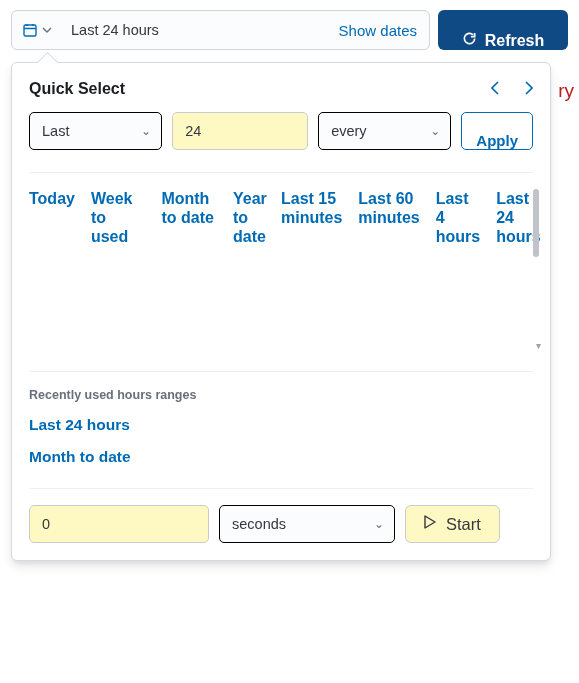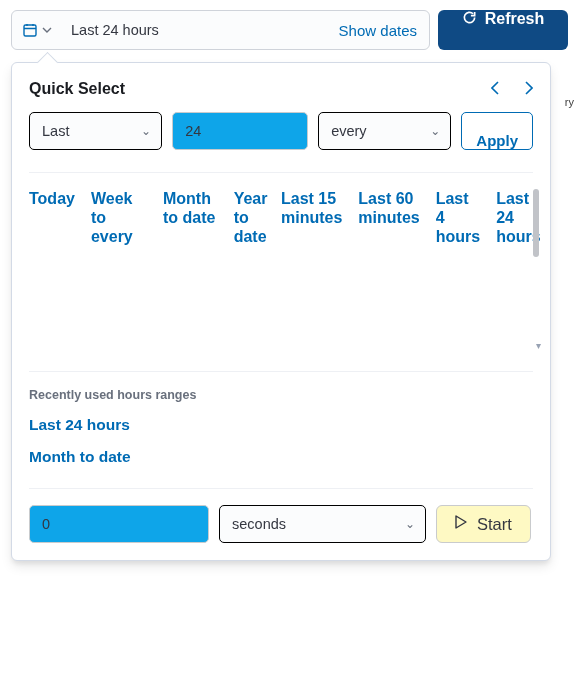--- a/index.html
+++ b/index.html
@@ -15,21 +15,21 @@
     }
     .calendar-btn {
       padding: 0 10px 0 10px; height:100%; display:flex; align-items:center; gap:4px; cursor:pointer;
       border-right:1px solid transparent; border-radius:6px;
     }
     .calendar-btn svg { display:block; }
     .date-text { padding-left: 8px; font-size:14.5px; color:#343741; flex:1; }
     .show-dates { font-size:15px; color:#006bb4; cursor:pointer; }
     .refresh-btn {
       width:130px; background:#0f4a84; color:#fff; border-radius:6px;
-      display:flex; align-items:flex-start; justify-content:center; gap:8px;
+      display:flex; align-items:flex-end; justify-content:center; gap:8px;
       font-size:16px; font-weight:700; cursor:pointer;
     }
 
     .popover {
       position:absolute; left:11px; top:62px; width:540px;
       background:#fff; border:1px solid #d3dae6; border-radius:6px;
       box-shadow:0 6px 12px -1px rgba(0,0,0,0.1), 0 4px 4px -1px rgba(0,0,0,0.06);
       padding:17px 17px 17px 17px;
     }
     .popover::before{
@@ -44,21 +44,21 @@
 
     .qs-row { display:flex; gap:10px; align-items:stretch; height:38px; }
     .select {
       position:relative; border:1px solid #000000; border-radius:5px; background:#fbfcfd;
       display:flex; align-items:center; padding:0 30px 0 12px; font-size:14.5px; color:#343741; cursor:pointer;
     }
     .select .chev { position:absolute; right:10px; color:#69707d; font-size:12px; }
     .select.tense { width:136px; }
     .select.units { width:136px; }
     .numinput {
-      width:136px; border:1px solid #c9cbcd; border-radius:5px; background:#0ea5e9;
+      width:136px; border:1px solid #c9cbcd; border-radius:5px; background:#fef9c3;
       padding:0 12px; font-size:14.5px; color:#343741;
     }
     .apply-btn {
       border:1px solid #006bb4; color:#006bb4; background:#fff; border-radius:5px;
       padding:0 14px; font-size:15px; font-weight:700; display:flex; align-items:flex-end; cursor:pointer;
     }
 
     hr.sep { border:0; border-top:1px solid #eef0f4; margin:22px 0 16px; }
 
     .section-label { font-size:12.5px; font-weight:700; color:#69707d; margin-bottom:14px; }
@@ -68,28 +68,28 @@
     .commonly-col { width:50%; display:flex; flex-direction:row; gap:16px; }
     .preset { color:#006bb4; font-size:16px; font-weight:700; cursor:pointer; line-height:1.2; }
     .scrollbar { position:absolute; right:-6px; top:0; width:6px; height:68px; background:#c1c3c8; border-radius:3px; }
     .scroll-arrow { position:absolute; right:-8px; bottom:-2px; color:#98a2b3; font-size:10px; }
 
     .recent-list { display:flex; flex-direction:column; gap:14px; margin-top:10px; }
     .recent-item { color:#006bb4; font-size:15.5px; font-weight:700; cursor:pointer; }
 
     .refresh-row { display:flex; gap:10px; align-items:stretch; height:38px; margin-top:10px; }
     .refresh-row .numinput { width:180px; }
-    .refresh-row .select.units2 { width:207px; }
+    .refresh-row .select.units2 { width:176px; }
     .start-btn {
       border:1px solid #c9cbcd; border-radius:6px; padding:0 18px; font-size:16px; color:#343741; font-weight:400;
       display:flex; align-items:center; gap:10px; cursor:pointer; background:#fef9c3;
     }
     .start-btn .txt { font-weight:500; font-size:16.5px; }
 
-    .bg-text { position:absolute; top:96px; right:5px; font-size:11px; color:#404040; }
+    .bg-text { position:absolute; top:80px; right:5px; font-size:19px; color:#b91c1c; }
   </style>
 </head>
 <body>
 
 <div class="bg-text">ry</div>
 
 <div class="toolbar">
   <div class="date-picker-input">
     <div class="calendar-btn">
       <span>
@@ -150,21 +150,21 @@
     </div>
   </div>
 
   <hr class="sep">
 
 
   <div class="commonly">
     <div class="commonly-cols">
       <div class="commonly-col">
         <span class="preset">Today</span>
-        <span class="preset">Week to every</span>
+        <span class="preset">Week to used</span>
         <span class="preset">Month to date</span>
         <span class="preset">Year to date</span>
       </div>
       <div class="commonly-col">
         <span class="preset">Last 15 minutes</span>
         <span class="preset">Last 60 minutes</span>
         <span class="preset">Last 4 hours</span>
         <span class="preset">Last 24 hours</span>
       </div>
     </div>

